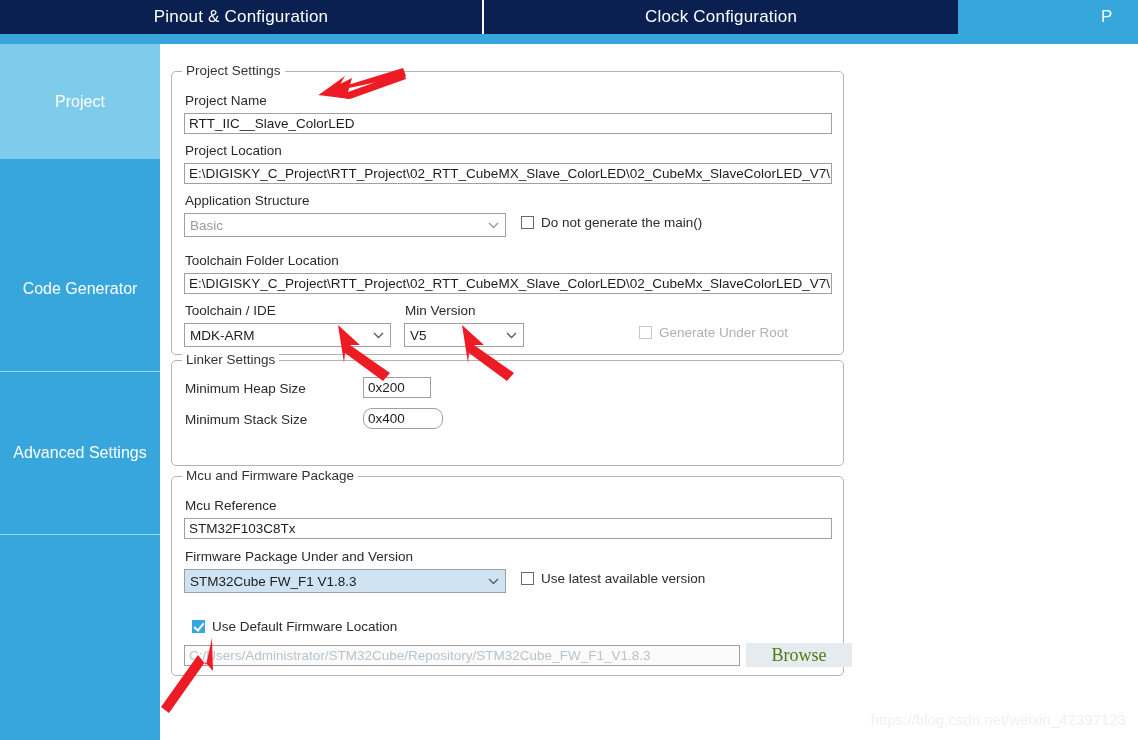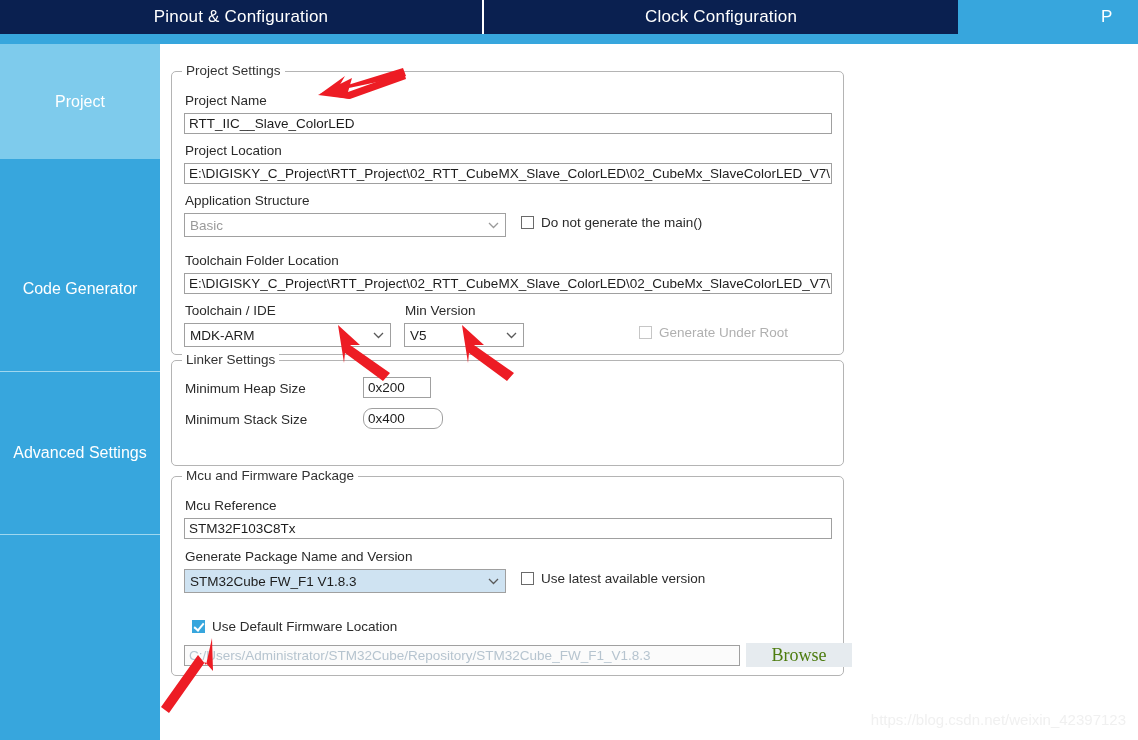--- a/index.html
+++ b/index.html
@@ -305,21 +305,21 @@
       <div class="lbl" style="left:13px; top:51px;">Minimum Stack Size</div>
       <div class="txtfield" style="left:191px; top:47px; width:80px;border-radius:9px;">0x400</div>
     </div>
 
     <div class="group grp-mcu">
       <div class="legend">Mcu and Firmware Package</div>
 
       <div class="lbl" style="left:13px; top:21px;">Mcu Reference</div>
       <div class="txtfield" style="left:12px; top:41px; width:648px;">STM32F103C8Tx</div>
 
-      <div class="lbl" style="left:13px; top:72px;">Generate Package Name and Version</div>
+      <div class="lbl" style="left:13px; top:72px;">Firmware Package Under and Version</div>
       <div class="combo highlight" style="left:12px; top:92px; width:322px;">
         <span>STM32Cube FW_F1 V1.8.3</span>
         <span class="arrow">
           <svg width="11" height="7" viewBox="0 0 11 7">
               <polyline points="1,1 5.5,5.5 10,1" fill="none" stroke="#5a5a5a" stroke-width="1.3"></polyline>
             </svg>
         </span>
       </div>
 
       <div class="chk" style="left:349px; top:94px;">

